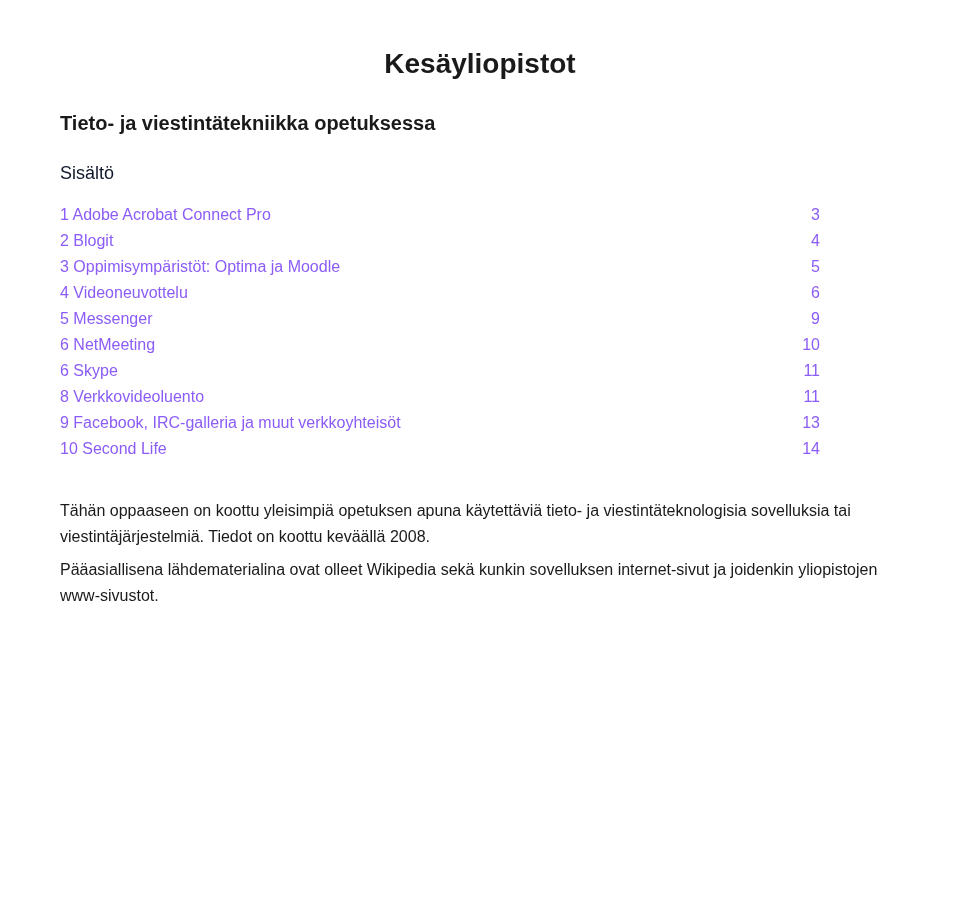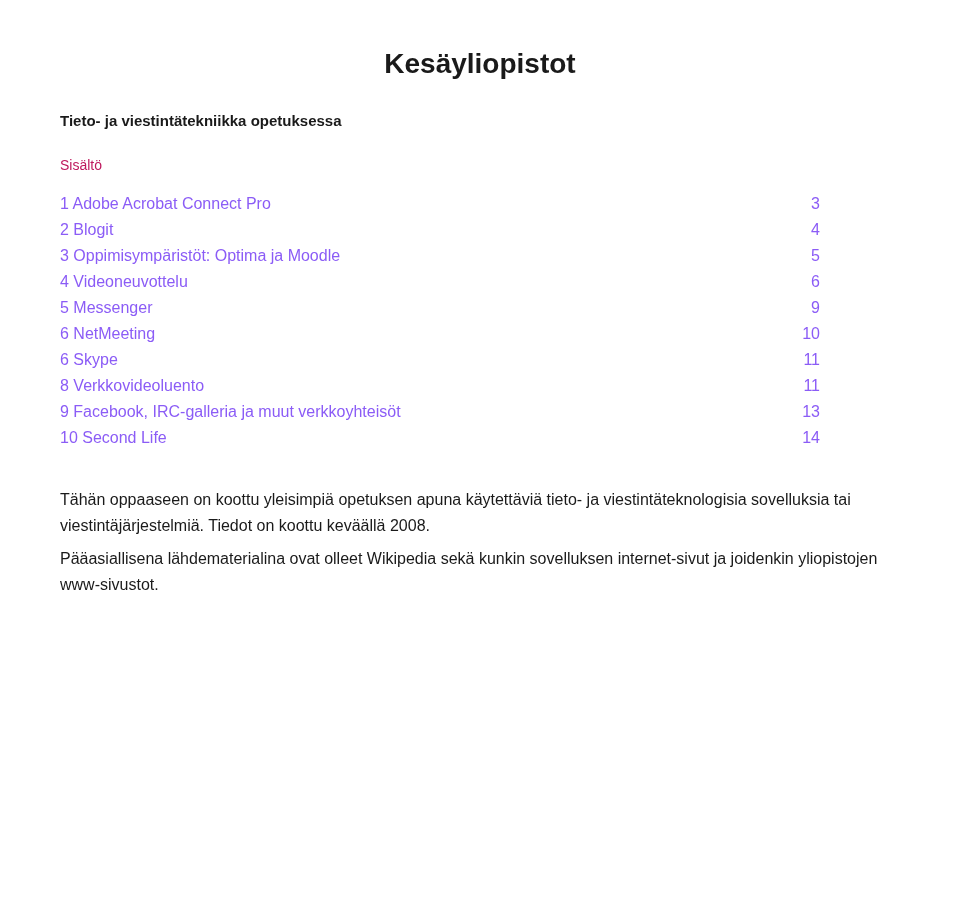--- a/index.html
+++ b/index.html
@@ -23,30 +23,30 @@
 
     .main-title {
       font-size: 28px;
       font-weight: bold;
       color: #1a1a1a;
       margin-bottom: 4px;
       text-align: center;
     }
 
     .sub-title {
-      font-size: 15px;
+      font-size: 20px;
       font-weight: bold;
       color: #1a1a1a;
       margin-bottom: 28px;
     }
 
     .section-label {
-      font-size: 14px;
+      font-size: 18px;
       font-weight: normal;
-      color: #be185d;
+      color: #0f172a;
       margin-bottom: 18px;
     }
 
     .toc-table {
       width: 100%;
       border-collapse: collapse;
       margin-bottom: 36px;
     }
 
     .toc-table td {

